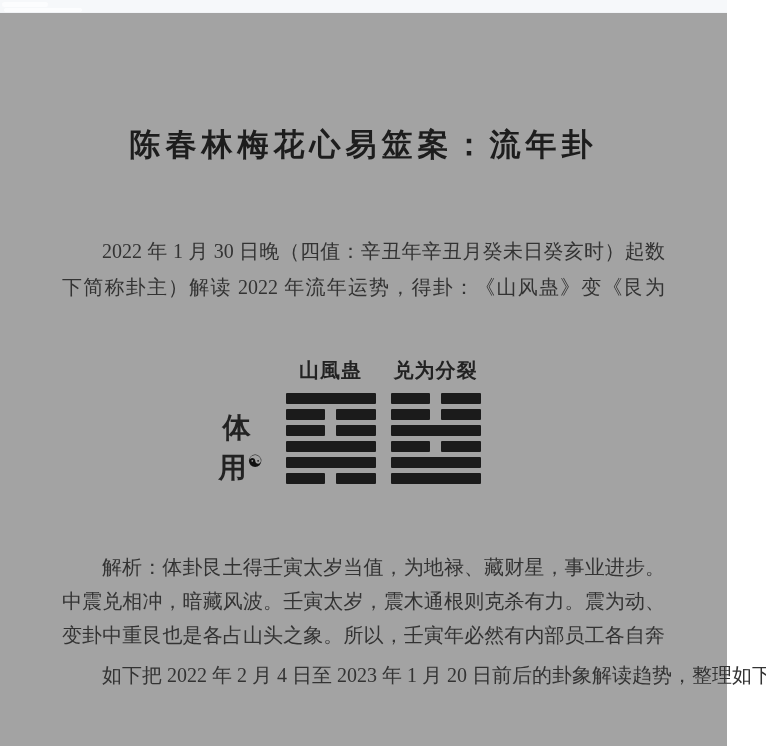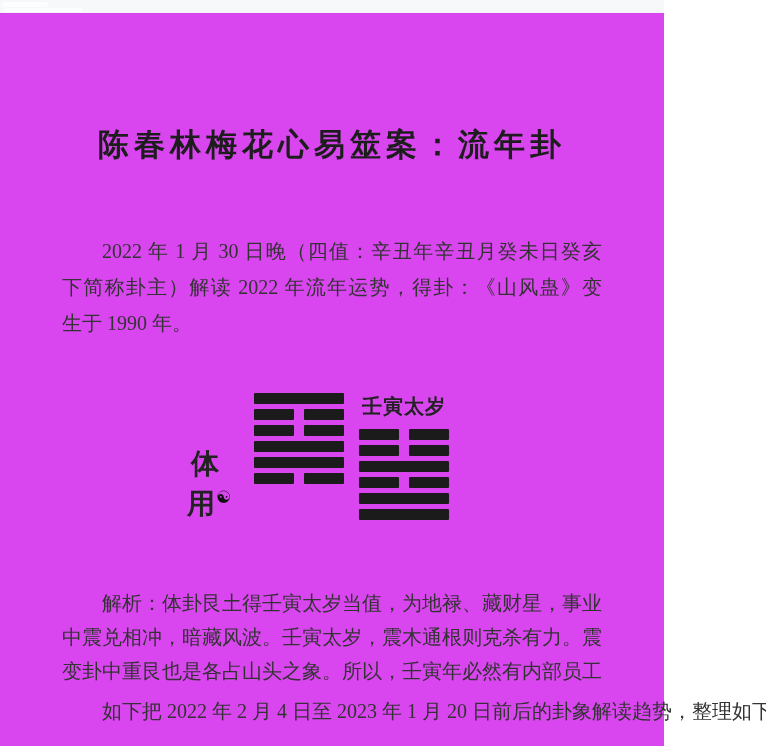--- a/index.html
+++ b/index.html
@@ -4,23 +4,23 @@
 <style>
   * { margin: 0; padding: 0; box-sizing: border-box; }
   html, body { width: 766px; height: 746px; }
   body {
     font-family: "Liberation Serif", "DejaVu Serif", serif;
     background: #ffffff;
     overflow: hidden;
   }
   .page {
     position: relative;
-    width: 664px;
+    width: 727px;
     height: 746px;
-    background: #d946ef;
+    background: #a3a3a3;
     color: #2e2e2e;
   }
   .top-strip {
     position: relative;
     width: 100%;
     height: 13px;
     background: #f6f8fa;
     border-bottom: 1px solid #f1f3f6;
   }
   .ghost {
@@ -122,53 +122,53 @@
   <div class="top-strip">
     <div class="ghost ghost1"></div>
     <div class="ghost ghost2"></div>
   </div>
 
   <h1 class="title">陈春林梅花心易筮案：流年卦</h1>
 
   <div class="para para1">
     <div class="line indent fill">2022 年 1 月 30 日晚（四值：辛丑年辛丑月癸未日癸亥时）起数为余先生（如</div>
     <div class="line fill">下简称卦主）解读 2022 年流年运势，得卦：《山风蛊》变《艮为山》。卦主出</div>
-    <div class="line">生于 1990 年。</div>
   </div>
 
   <div class="figure">
     <div class="label-col">
       <div class="ti-label">体</div>
       <div class="yong-row">
         <span class="yong-label">用</span><span class="taiji">☯</span>
       </div>
     </div>
 
     <div class="hex-col">
+      <div class="hex-caption">山風蛊</div>
       <div class="hex-lines">
           <div class="hex-row yang"></div>
           <div class="hex-row yin">
             <span class="seg"></span>
             <span class="seg"></span>
           </div>
           <div class="hex-row yin">
             <span class="seg"></span>
             <span class="seg"></span>
           </div>
           <div class="hex-row yang"></div>
           <div class="hex-row yang"></div>
           <div class="hex-row yin">
             <span class="seg"></span>
             <span class="seg"></span>
           </div>
         </div>
     </div>
 
     <div class="hex-col">
-      <div class="hex-caption">壬寅太岁</div>
+      <div class="hex-caption">兑为分裂</div>
       <div class="hex-lines">
           <div class="hex-row yin">
             <span class="seg"></span>
             <span class="seg"></span>
           </div>
           <div class="hex-row yin">
             <span class="seg"></span>
             <span class="seg"></span>
           </div>
           <div class="hex-row yang"></div>

